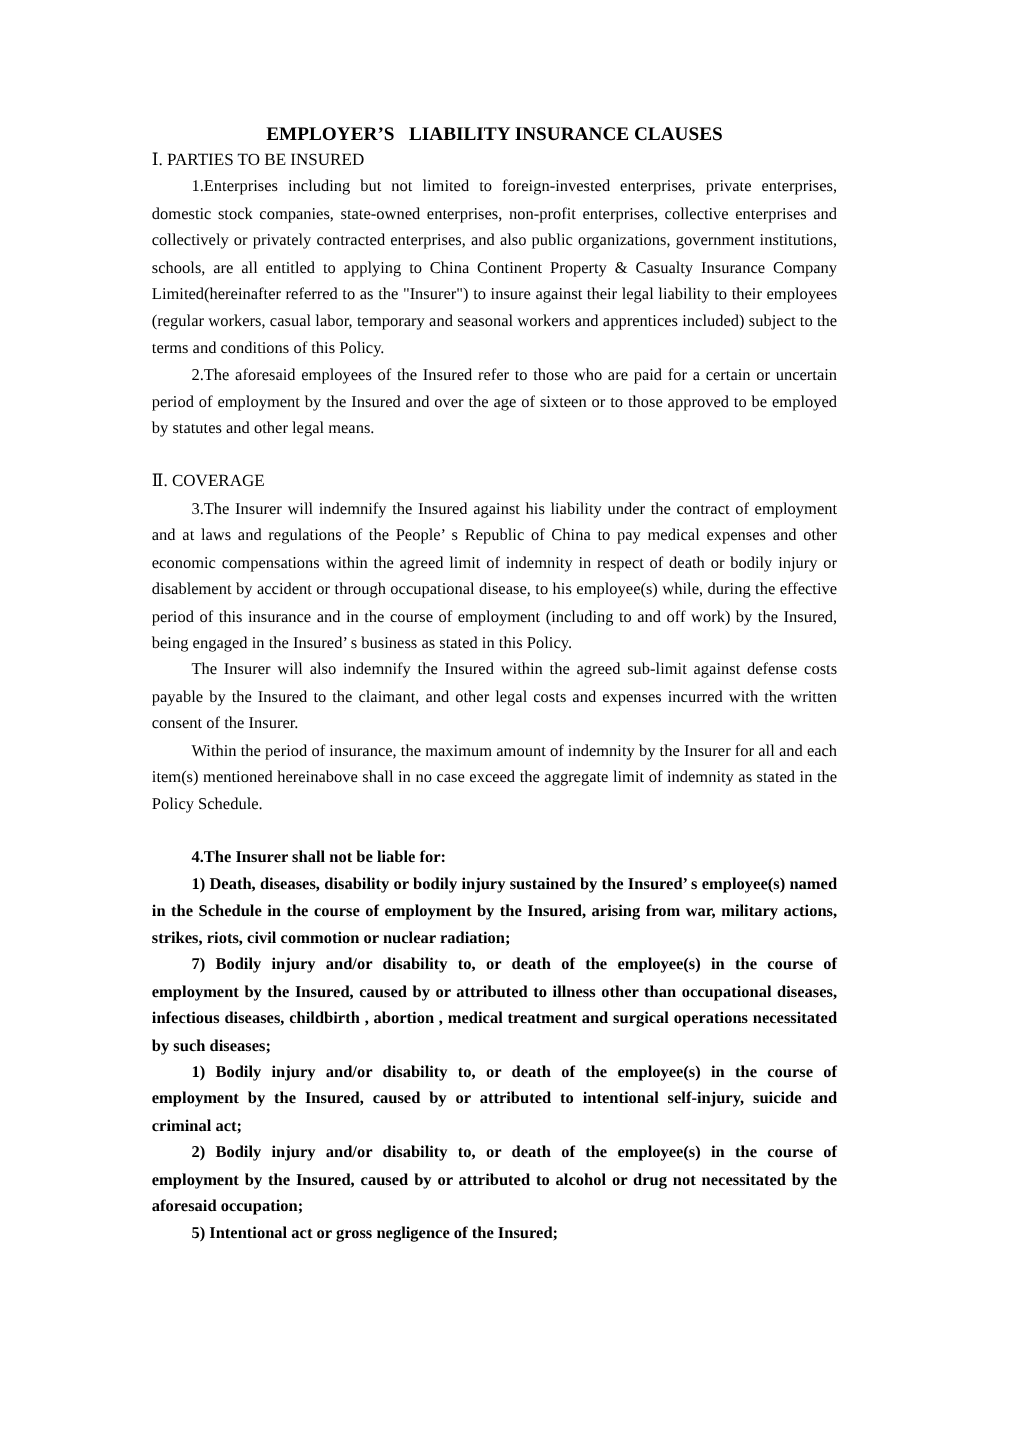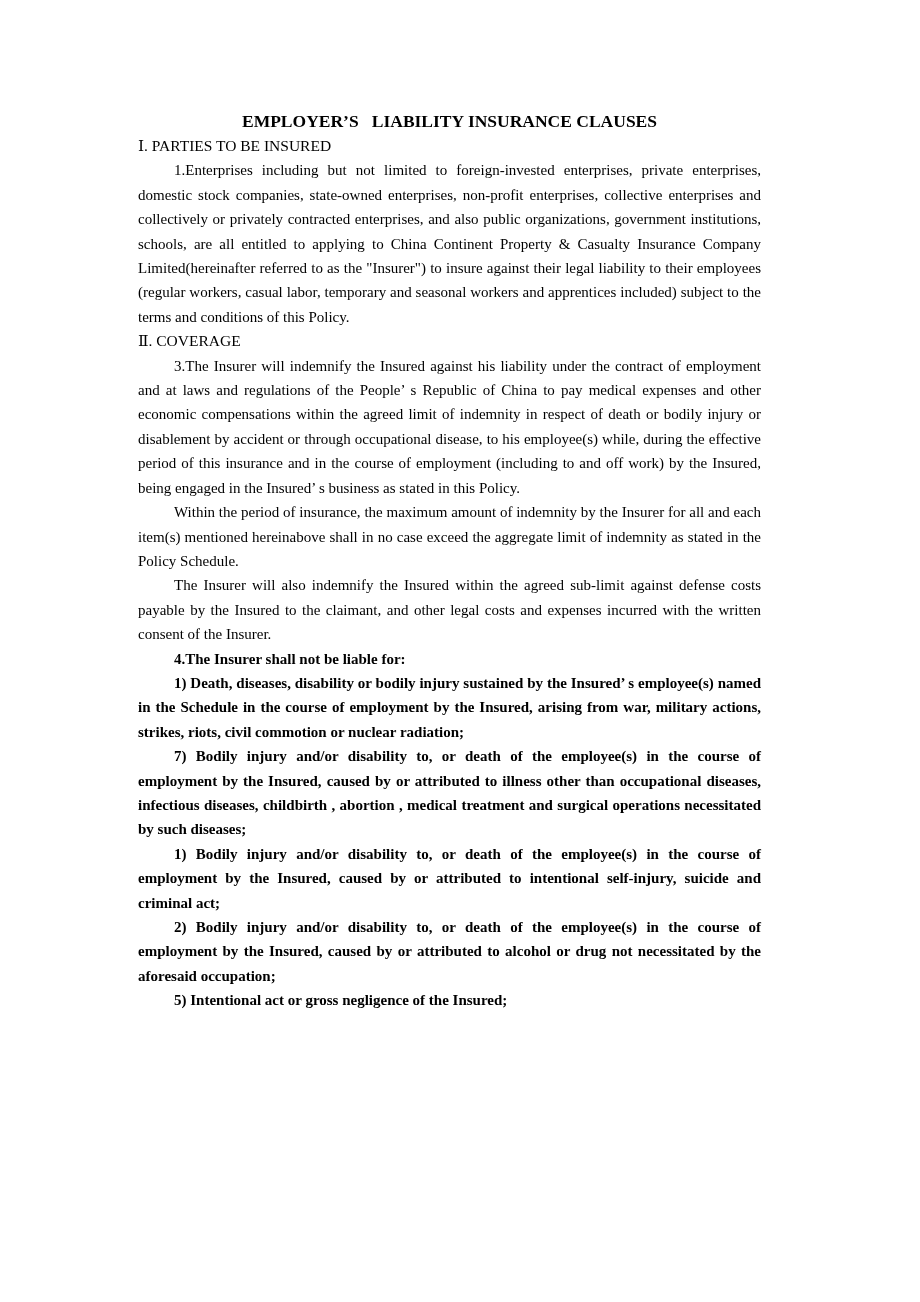--- a/index.html
+++ b/index.html
@@ -24,20 +24,21 @@
     line-height: 26px;
     font-weight: bold;
     text-align: center;
     margin: 0;
     white-space: pre-wrap;
   }
   .section {
     margin: 0;
   }
   .section + .section {
+    margin-top: 24px;
   }
   .section-heading {
     font-size: 15.5px;
     font-weight: normal;
     margin: 0;
     line-height: 24.4px;
   }
   .para {
     margin: 0;
     text-indent: 36px;
@@ -50,27 +51,28 @@
 </head>
 <body>
 
 <div class="page">
 
   <h1 class="doc-title">EMPLOYER’S   LIABILITY INSURANCE CLAUSES</h1>
 
   <div class="section">
     <h2 class="section-heading">Ⅰ. PARTIES TO BE INSURED</h2>
     <p class="para">1.Enterprises including but not limited to foreign-invested enterprises, private enterprises, domestic stock companies, state-owned enterprises, non-profit enterprises, collective enterprises and collectively or privately contracted enterprises, and also public organizations, government institutions, schools, are all entitled to applying to China Continent Property &amp; Casualty Insurance Company Limited(hereinafter referred to as the "Insurer") to insure against their legal liability to their employees (regular workers, casual labor, temporary and seasonal workers and apprentices included) subject to the terms and conditions of this Policy.</p>
+    <p class="para">2.The aforesaid employees of the Insured refer to those who are paid for a certain or uncertain period of employment by the Insured and over the age of sixteen or to those approved to be employed by statutes and other legal means.</p>
   </div>
 
   <div class="section">
     <h2 class="section-heading">Ⅱ. COVERAGE</h2>
     <p class="para">3.The Insurer will indemnify the Insured against his liability under the contract of employment and at laws and regulations of the People’ s Republic of China to pay medical expenses and other economic compensations within the agreed limit of indemnity in respect of death or bodily injury or disablement by accident or through occupational disease, to his employee(s) while, during the effective period of this insurance and in the course of employment (including to and off work) by the Insured, being engaged in the Insured’ s business as stated in this Policy.</p>
+    <p class="para">The Insurer will also indemnify the Insured within the agreed sub-limit against defense costs payable by the Insured to the claimant, and other legal costs and expenses incurred with the written consent of the Insurer.</p>
     <p class="para">Within the period of insurance, the maximum amount of indemnity by the Insurer for all and each item(s) mentioned hereinabove shall in no case exceed the aggregate limit of indemnity as stated in the Policy Schedule.</p>
-    <p class="para">The Insurer will also indemnify the Insured within the agreed sub-limit against defense costs payable by the Insured to the claimant, and other legal costs and expenses incurred with the written consent of the Insurer.</p>
   </div>
 
   <div class="section bold-paras">
     <p class="para">4.The Insurer shall not be liable for:</p>
     <p class="para">1) Death, diseases, disability or bodily injury sustained by the Insured’ s employee(s) named in the Schedule in the course of employment by the Insured, arising from war, military actions, strikes, riots, civil commotion or nuclear radiation;</p>
     <p class="para">7) Bodily injury and/or disability to, or death of the employee(s) in the course of employment by the Insured, caused by or attributed to illness other than occupational diseases, infectious diseases, childbirth , abortion , medical treatment and surgical operations necessitated by such diseases;</p>
     <p class="para">1) Bodily injury and/or disability to, or death of the employee(s) in the course of employment by the Insured, caused by or attributed to intentional self-injury, suicide and criminal act;</p>
     <p class="para">2) Bodily injury and/or disability to, or death of the employee(s) in the course of employment by the Insured, caused by or attributed to alcohol or drug not necessitated by the aforesaid occupation;</p>
     <p class="para">5) Intentional act or gross negligence of the Insured;</p>
   </div>

